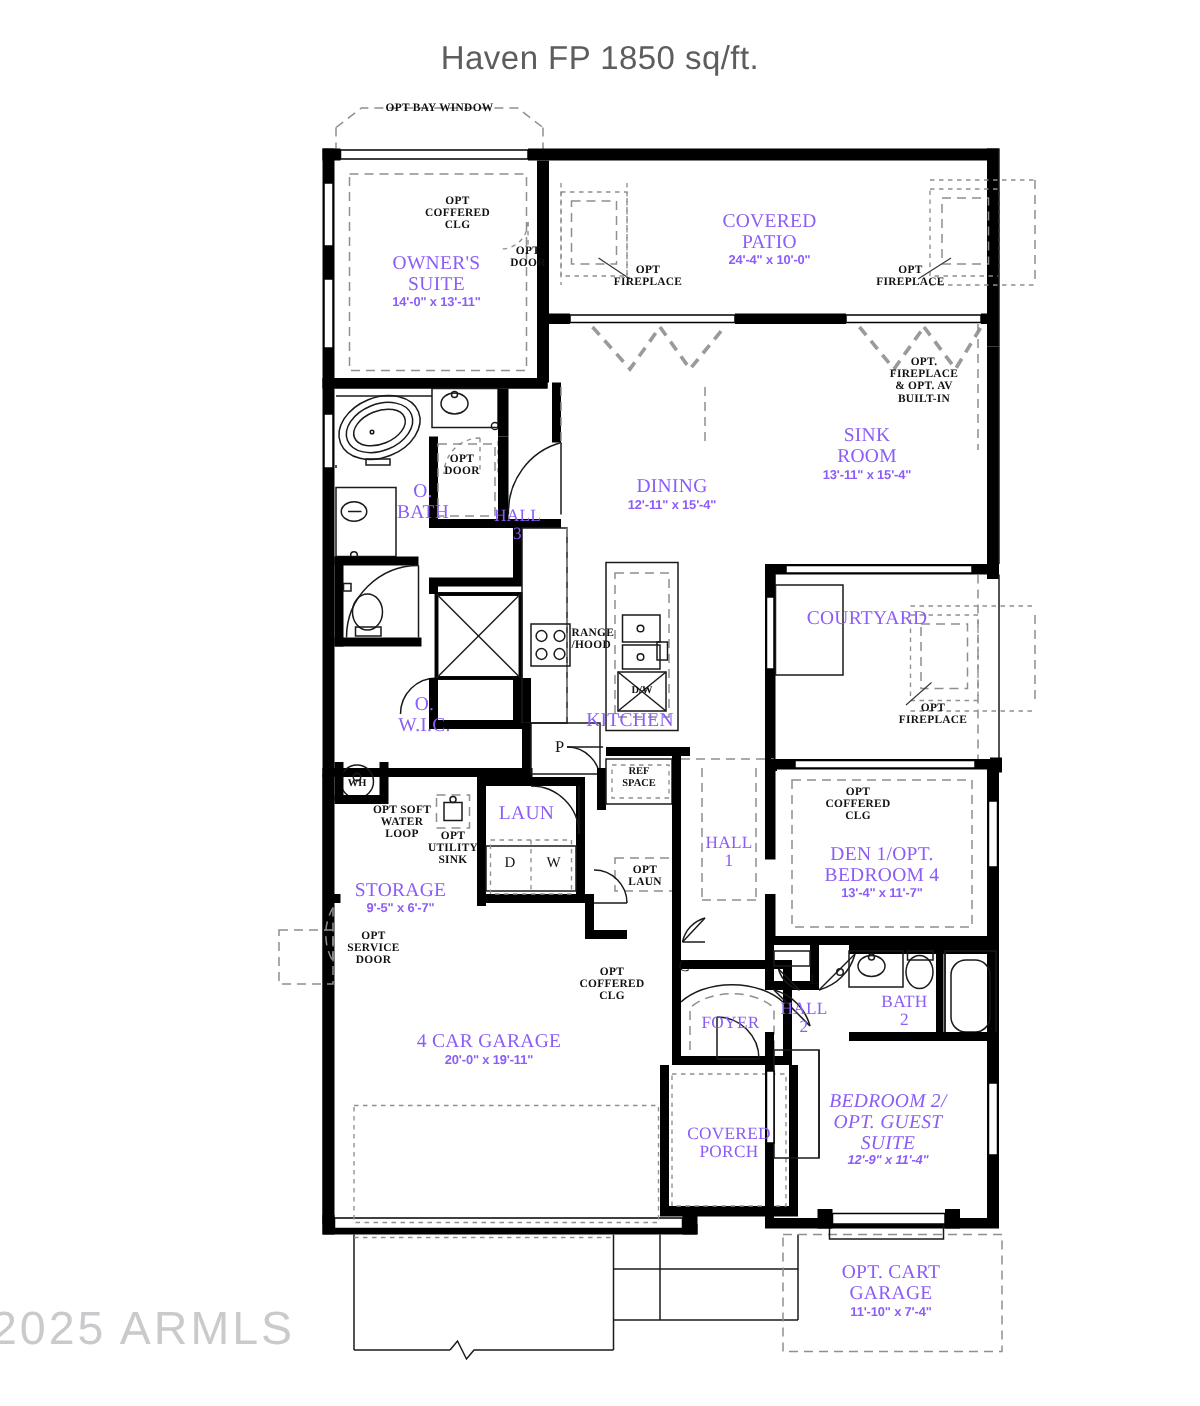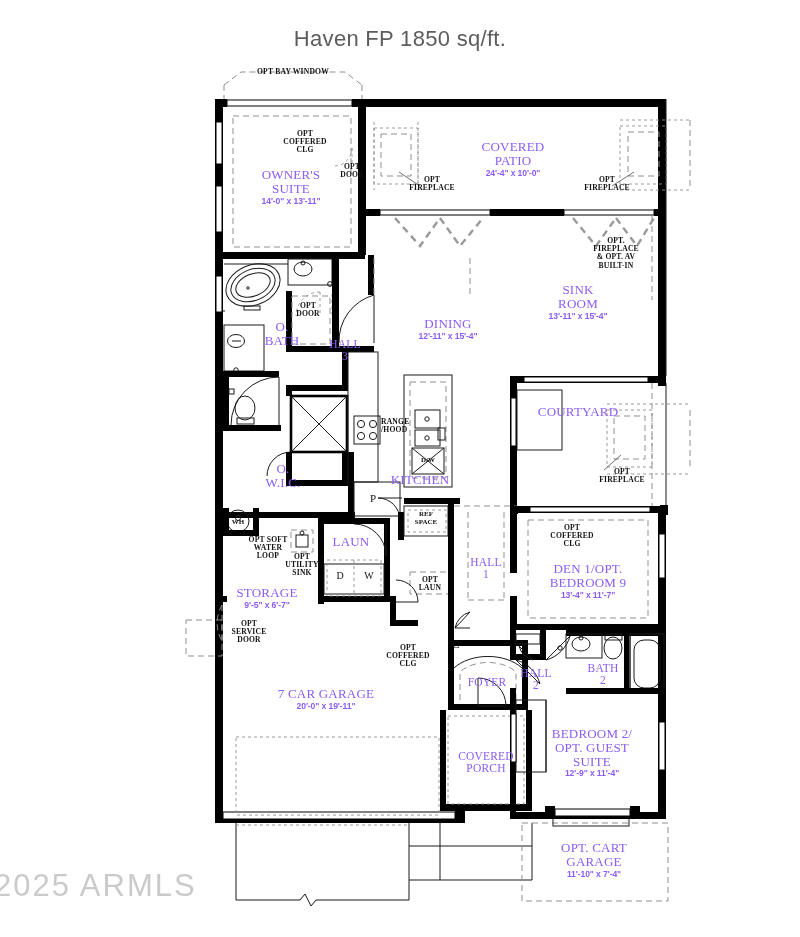--- a/index.html
+++ b/index.html
@@ -515,26 +515,26 @@
     <span class="rm sm">1</span>
   </div>
 
   <div class="opt" style="left:572px;top:524px;">
     <span>OPT</span><br>
     <span>COFFERED</span><br>
     <span>CLG</span>
   </div>
   <div class="lbl" style="left:588px;top:562px;">
     <span class="rm">DEN 1/OPT.</span>
-    <span class="rm">BEDROOM 9</span>
+    <span class="rm">BEDROOM 4</span>
     <span class="dim">13'-4" x 11'-7"</span>
   </div>
 
   <div class="lbl" style="left:326px;top:687px;">
-    <span class="rm">7 CAR GARAGE</span>
+    <span class="rm">4 CAR GARAGE</span>
     <span class="dim">20'-0" x 19'-11"</span>
   </div>
   <div class="opt" style="left:408px;top:644px;">
     <span>OPT</span><br>
     <span>COFFERED</span><br>
     <span>CLG</span>
   </div>
 
   <div class="lbl" style="left:487px;top:676px;">
     <span class="rm sm">FOYER</span>
@@ -542,21 +542,21 @@
 
   <div class="lbl" style="left:536px;top:667px;">
     <span class="rm sm">HALL</span>
     <span class="rm sm">2</span>
   </div>
   <div class="lbl" style="left:603px;top:662px;">
     <span class="rm sm">BATH</span>
     <span class="rm sm">2</span>
   </div>
 
-  <div class="lbl" style="left:592px;top:727px;">
+  <div class="lbl" style="left:592px;top:727px;font-style:italic;">
     <span class="rm">BEDROOM 2/</span>
     <span class="rm">OPT. GUEST</span>
     <span class="rm">SUITE</span>
     <span class="dim">12'-9" x 11'-4"</span>
   </div>
 
   <div class="lbl" style="left:486px;top:750px;">
     <span class="rm sm">COVERED</span>
     <span class="rm sm">PORCH</span>
   </div>

